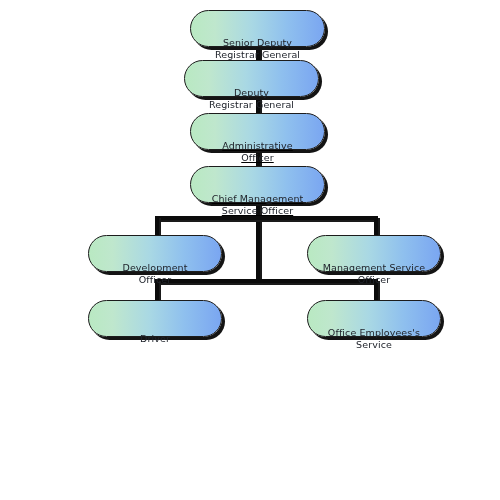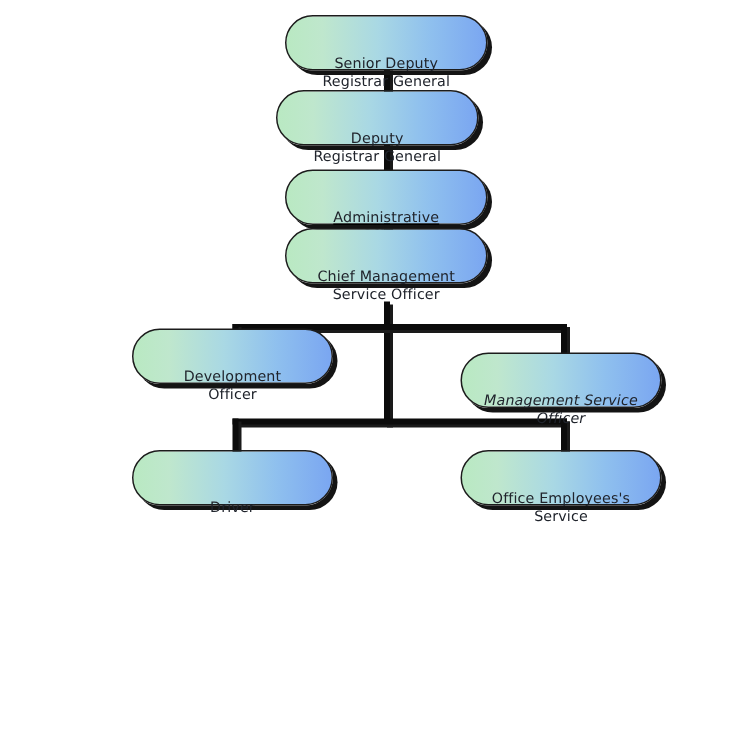--- a/index.html
+++ b/index.html
@@ -89,31 +89,31 @@
   <div class="node" style="left:184px; top:60px; width:135px; height:37px;">
     <span class="node-label">Deputy
 Registrar General</span>
   </div>
 
   <div class="node" style="left:190px; top:113px; width:135px; height:37px;text-decoration:underline;">
     <span class="node-label">Administrative
 Officer</span>
   </div>
 
-  <div class="node" style="left:190px; top:152px; width:135px; height:37px;">
+  <div class="node" style="left:190px; top:166px; width:135px; height:37px;text-decoration:underline;">
     <span class="node-label">Chief Management
 Service Officer</span>
   </div>
 
-  <div class="node" style="left:88px; top:219px; width:134px; height:37px;">
+  <div class="node" style="left:88px; top:235px; width:134px; height:37px;">
     <span class="node-label">Development
 Officer</span>
   </div>
 
-  <div class="node" style="left:307px; top:235px; width:134px; height:37px;font-style:italic;">
+  <div class="node" style="left:307px; top:235px; width:134px; height:37px;">
     <span class="node-label">Management Service
 Officer</span>
   </div>
 
   <div class="node" style="left:307px; top:300px; width:134px; height:37px;">
     <span class="node-label">Office Employees's
 Service</span>
   </div>
 
   <div class="node" style="left:88px; top:300px; width:134px; height:37px;">

